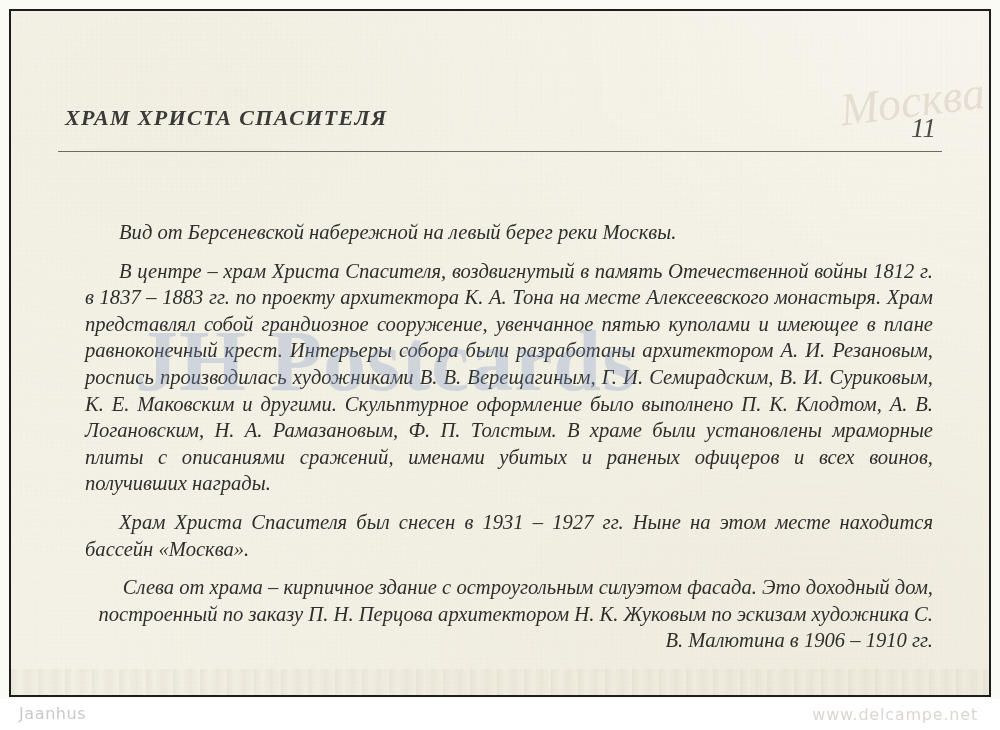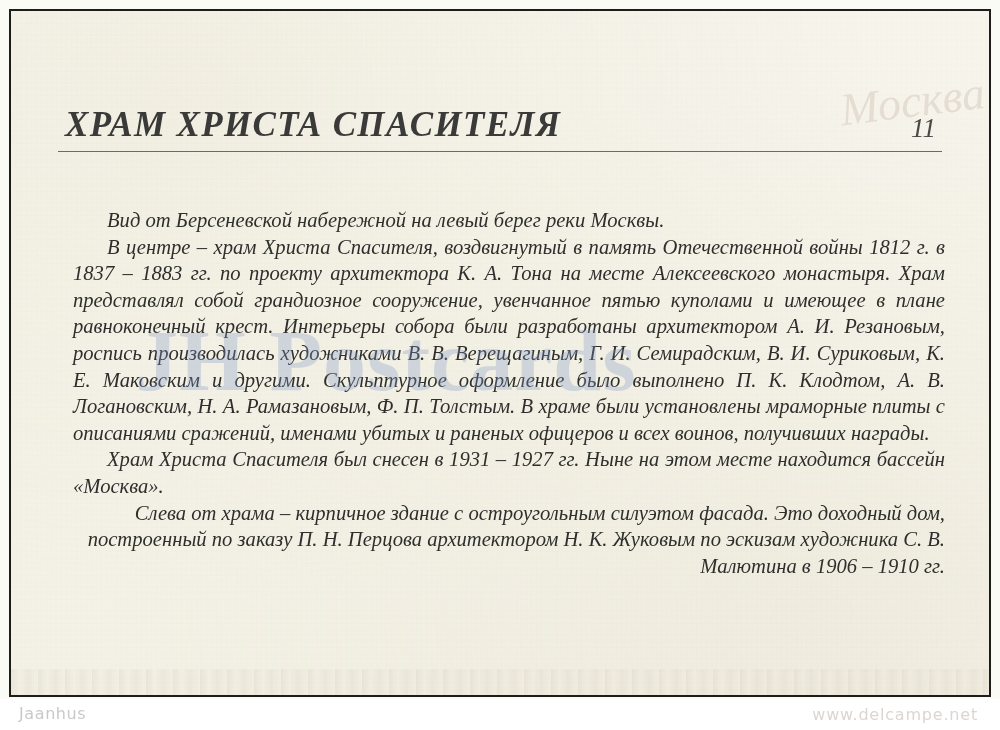--- a/index.html
+++ b/index.html
@@ -85,21 +85,21 @@
     top: 94px;
     width: 884px;
     height: 52px;
   }
   #header-title {
     position: absolute;
     left: 7px;
     top: 0;
     font-style: italic;
     font-weight: 700;
-    font-size: 35px;
+    font-size: 22px;
     letter-spacing: 1.35px;
     color: #3a3a38;
     white-space: nowrap;
   }
   #header-page-number {
     position: absolute;
     right: 6px;
     top: 8px;
     font-style: italic;
     font-size: 27px;
@@ -121,21 +121,21 @@
     top: 196px;
     width: 872px;
     font-style: italic;
     font-size: 20.6px;
     line-height: 26.6px;
     color: #2e2e2c;
     text-align: justify;
     text-justify: inter-word;
   }
   #body-text p {
-    margin: 0;
+    margin: 12px;
     text-indent: 34px;
   }
   .para-last { text-align: right; }
 
   
   .wm {
     position: absolute;
     pointer-events: none;
     user-select: none;
     white-space: nowrap;

